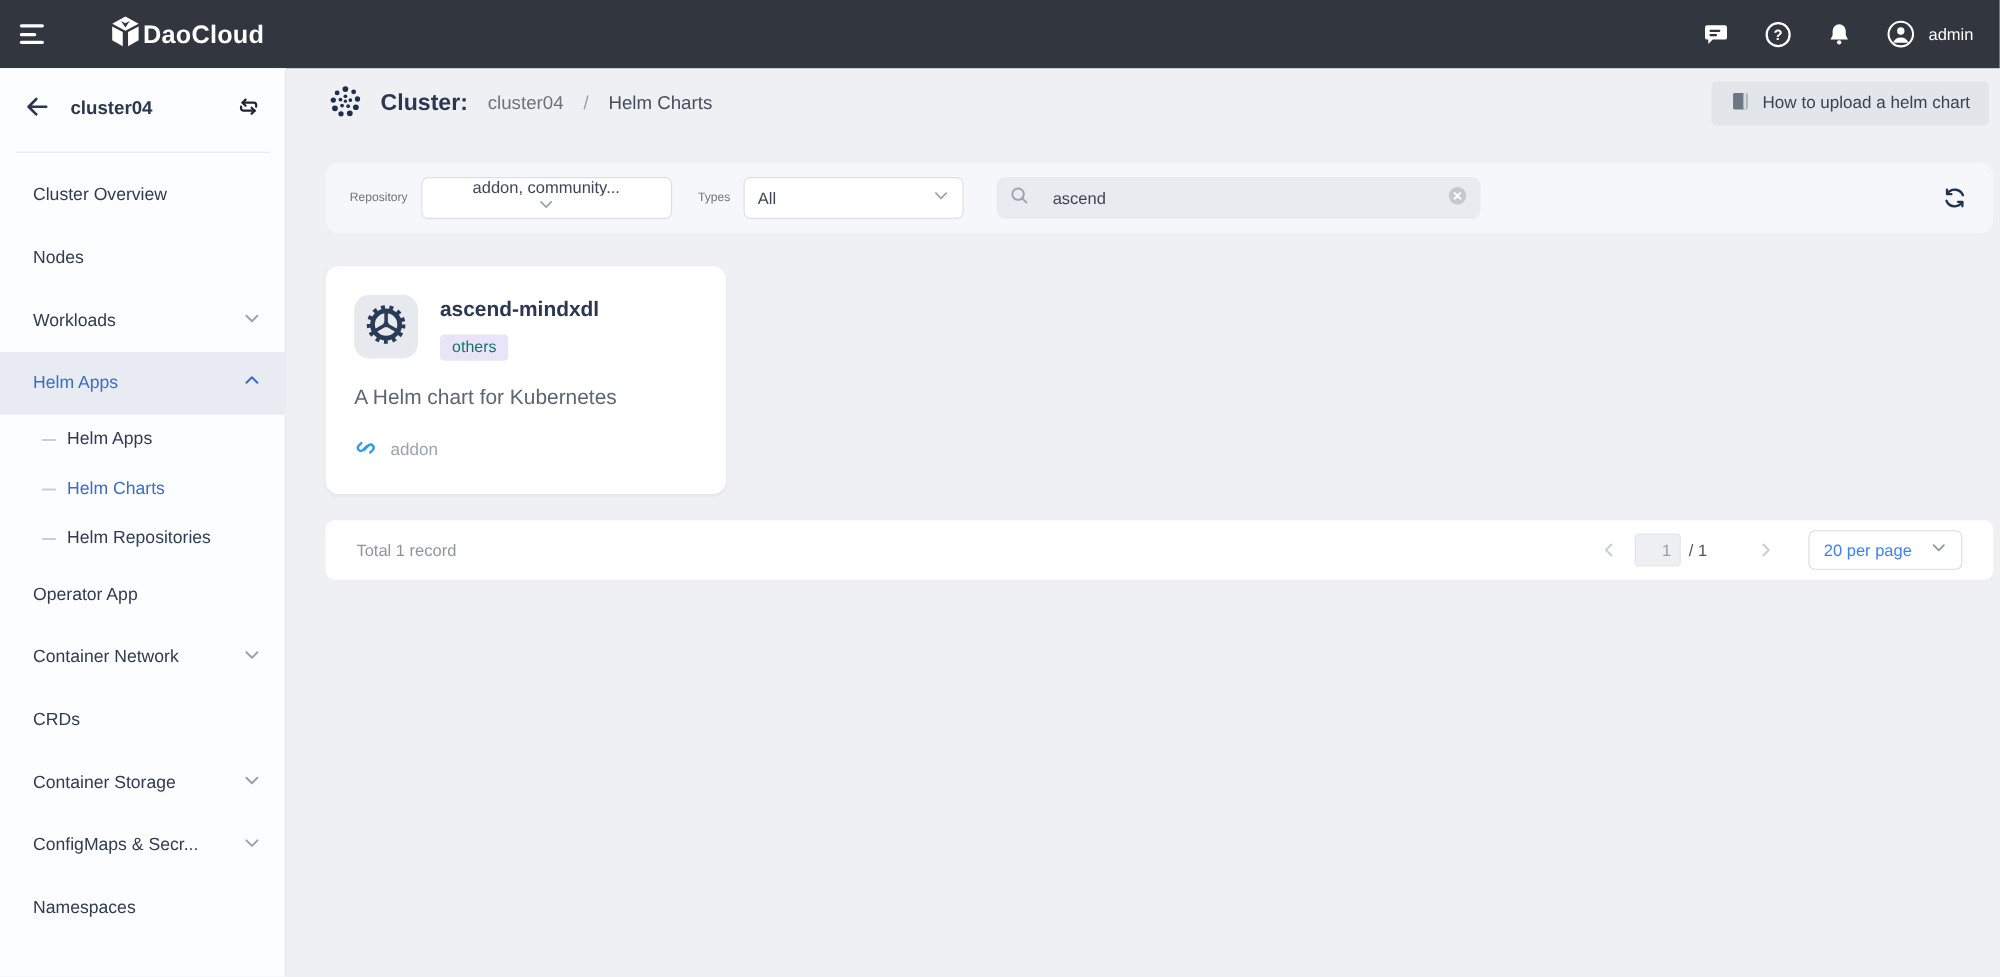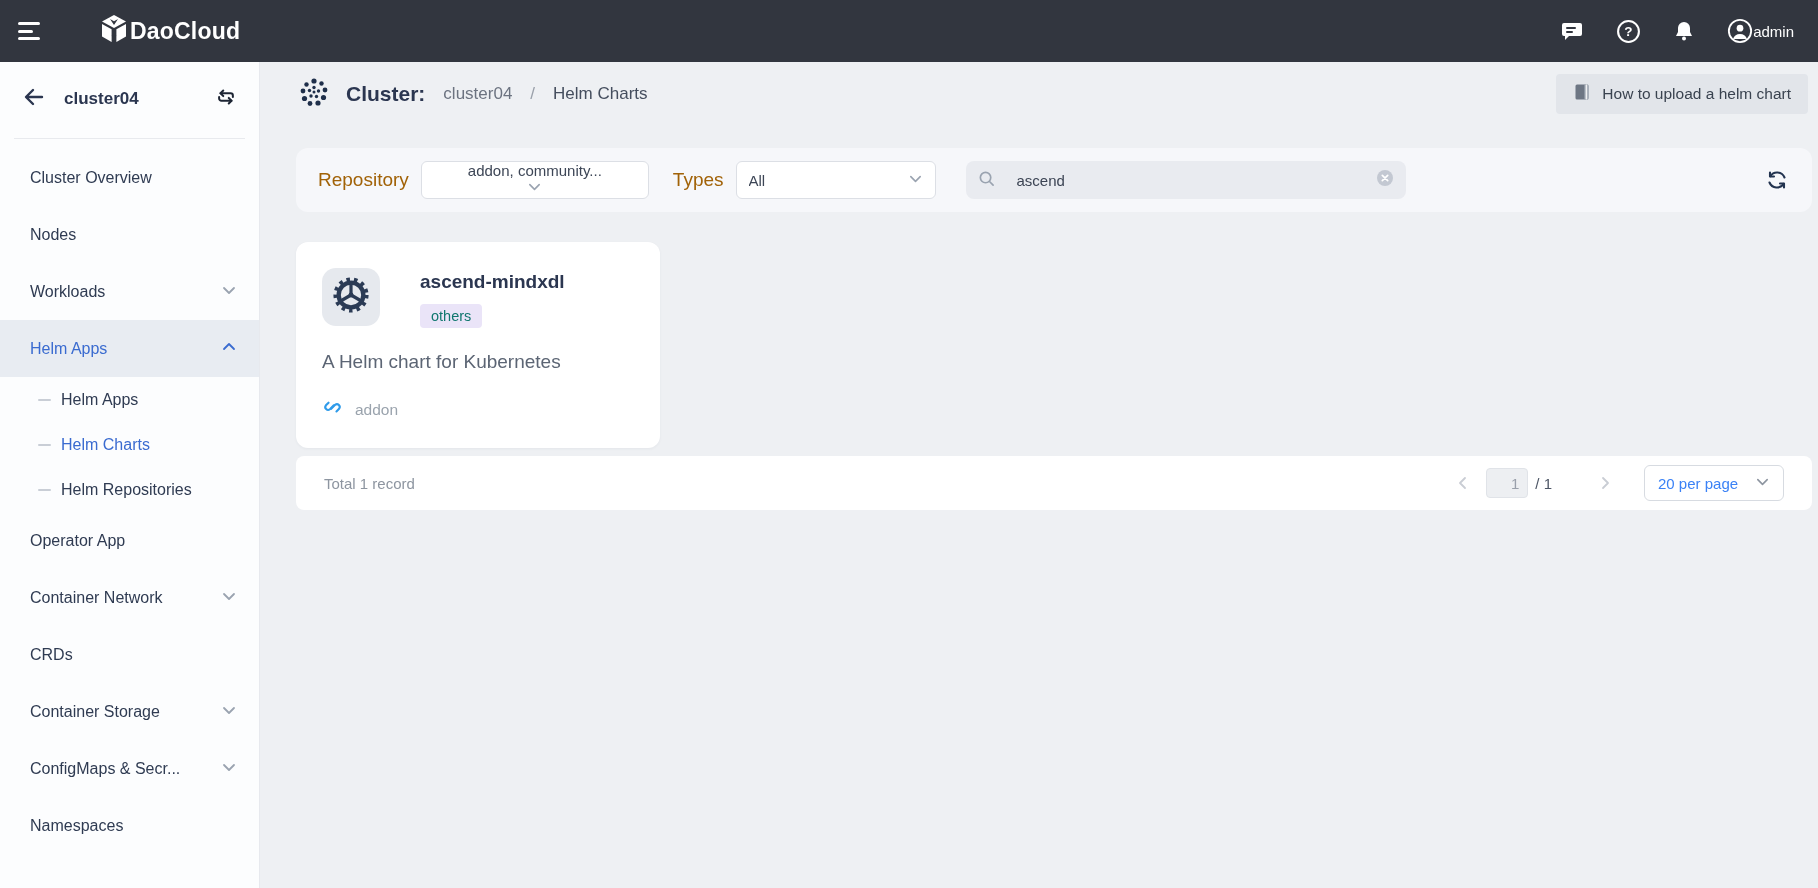--- a/index.html
+++ b/index.html
@@ -10,21 +10,21 @@
   .topbar { height:62px; background:#32363f; display:flex; align-items:center; padding:0 24px 0 18px; }
   .hamburger { width:28px; height:22px; display:flex; flex-direction:column; justify-content:space-between; cursor:pointer; padding:2px 0; }
   .hamburger span { height:3px; background:#fff; border-radius:2px; }
   .hamburger span:nth-child(1){ width:22px; }
   .hamburger span:nth-child(2){ width:15px; }
   .hamburger span:nth-child(3){ width:22px; }
   .brand { display:flex; align-items:center; margin-left:52px; }
   .brand-name { color:#fff; font-size:23px; font-weight:700; letter-spacing:.2px; }
   .topbar-right { margin-left:auto; display:flex; align-items:center; gap:30px; }
   .top-icon { width:26px; height:26px; display:flex; align-items:center; justify-content:center; cursor:pointer; }
-  .admin-wrap { display:flex; align-items:center; cursor:pointer; }
+  .admin-wrap { display:flex; align-items:center; gap:12px; cursor:pointer; }
   .admin-name { color:#fff; font-size:15px; }
 
   
   .shell { display:flex; height:826px; }
 
   
   .sidebar { width:260px; background:#fcfdfe; border-right:1px solid #e7e9ee; display:flex; flex-direction:column; }
   .sidebar-head { height:58px; display:flex; align-items:center; padding:0 22px; margin-top:8px; }
   .cluster-label { font-size:17px; font-weight:700; margin-left:18px; color:#2b3650; }
   .sidebar-head .spacer { flex:1; }
@@ -42,41 +42,41 @@
   .crumb-row { height:64px; display:flex; align-items:center; padding:0 10px 0 36px; }
   .crumb-left { display:flex; align-items:center; gap:14px; }
   .crumb-prefix { font-size:21px; font-weight:700; color:#2b3650; }
   .crumb-cluster { font-size:17px; color:#6c7380; margin-left:4px; }
   .crumb-sep { font-size:17px; color:#9aa0aa; margin:0 4px; }
   .crumb-page { font-size:17px; color:#454e5e; }
   .help-btn { margin-left:auto; height:40px; background:#e2e5ea; border-radius:4px; display:flex; align-items:center; gap:11px; padding:0 17px; cursor:pointer; }
   .help-btn-label { font-size:15.5px; color:#3a4350; }
 
   .filter-panel { margin:22px 6px 0 36px; height:64px; background:#f6f7fa; border-radius:12px; display:flex; align-items:center; padding:0 22px; }
-  .f-label { font-size:19px; color:#a16207; }
+  .f-label { font-size:11px; color:#737373; }
   .select-box { height:38px; background:#fff; border:1px solid #dcdfe5; border-radius:6px; display:flex; align-items:center; padding:0 12px; margin-left:12px; cursor:pointer; }
   .select-box .val { font-size:15px; color:#3d4656; flex:1; white-space:nowrap; overflow:hidden; }
   .sb-repo { width:228px;flex-direction:column; }
   .sb-types { width:200px; margin-right:0; }
   .gap24 { width:24px; flex:none; }
   .search-box { width:440px; height:38px; background:#e9ebf0; border-radius:8px; display:flex; align-items:center; padding:0 12px; margin-left:30px; }
   .search-box input { flex:1; border:none; outline:none; background:transparent; font-size:15px; color:#3c4454; margin-left:22px; font-family:"Liberation Sans", sans-serif; }
   .refresh-btn { margin-left:auto; width:26px; height:26px; display:flex; align-items:center; justify-content:center; cursor:pointer; }
 
   .card { margin:30px 6px 0 36px; width:364px; background:#fff; border-radius:12px; box-shadow:0 1px 3px rgba(40,50,80,.05); padding:26px; cursor:pointer; }
   .card-head { display:flex; }
   .chart-icon-tile { width:58px; height:58px; border-radius:14px; background:#e6e9ee; display:flex; align-items:center; justify-content:center; flex:none; }
-  .card-head-right { margin-left:40px; padding-top:3px; }
+  .card-head-right { margin-left:20px; padding-top:3px; }
   .card-title { font-size:19px; font-weight:700; color:#2b3650; }
   .badge { display:inline-block; margin-top:11px; padding:4px 11px; background:#eae4f8; color:#0f766e; font-size:14.5px; border-radius:4px; }
   .card-desc { margin-top:23px; font-size:19px; color:#5c6574; }
   .card-link { margin-top:24px; display:flex; align-items:center; gap:12px; }
   .card-link-label { font-size:15.5px; color:#9aa3ad; }
 
-  .pagination { margin:8px 6px 0 36px; height:54px; background:#fff; border-radius:8px; display:flex; align-items:center; padding:0 28px; }
+  .pagination { margin:24px 6px 0 36px; height:54px; background:#fff; border-radius:8px; display:flex; align-items:center; padding:0 28px; }
   .pg-total { font-size:15px; color:#8d95a0; }
   .pg-right { margin-left:auto; display:flex; align-items:center; }
   .pg-arrow { width:22px; height:22px; display:flex; align-items:center; justify-content:center; cursor:pointer; }
   .pg-box { width:42px; height:30px; background:#edeff2; border:1px solid #e0e3e8; border-radius:4px; margin-left:12px; display:flex; align-items:center; justify-content:flex-end; padding-right:8px; font-size:15px; color:#9aa0ab; }
   .pg-of { font-size:15px; color:#4c5565; margin-left:7px; }
   .pg-next { margin-left:42px; }
   .pg-size { margin-left:28px; width:140px; height:36px; background:#fff; border:1px solid #d7dbe1; border-radius:6px; display:flex; align-items:center; justify-content:space-between; padding:0 13px; cursor:pointer; }
   .pg-size-val { font-size:15px; color:#3b82f6; }
 </style>
 </head>

